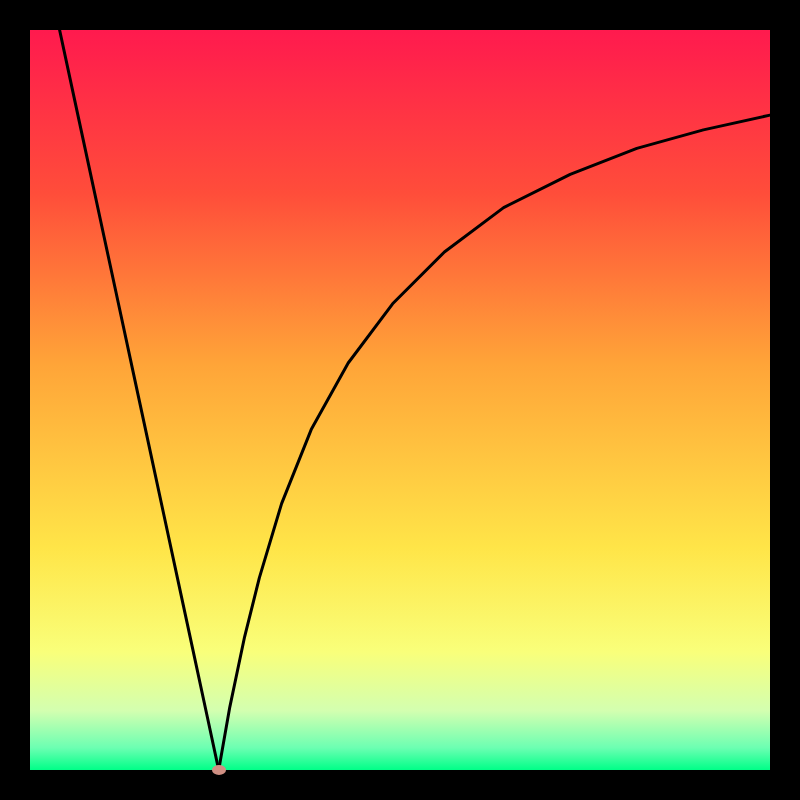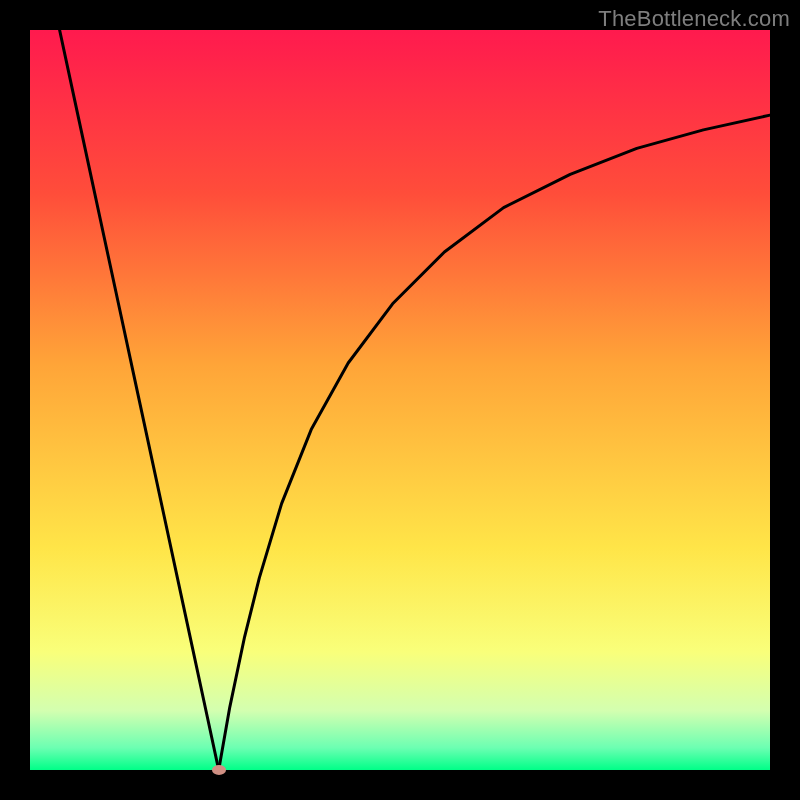--- a/index.html
+++ b/index.html
@@ -58,15 +58,14 @@
 
   <div class="plot-area" id="plot-area" style="background: linear-gradient(rgb(255, 26, 78) 0%, rgb(255, 77, 58) 22%, rgb(255, 164, 56) 45%, rgb(255, 229, 72) 70%, rgb(249, 255, 122) 84%, rgb(211, 255, 176) 92%, rgb(108, 255, 178) 97%, rgb(0, 255, 136) 100%);"></div>
 
   <svg class="curve" id="curve-svg" viewBox="0 0 740 740" preserveAspectRatio="none">
       <path d="M29.60 0.00 L44.40 68.82 L59.20 137.64 L74.00 206.46 L88.80 275.28 L103.60 344.10 L118.40 412.92 L133.20 481.74 L148.00 550.56 L162.80 619.38 L177.60 688.20 L188.70 740.00" fill="none" stroke="#000000" stroke-width="3" stroke-linecap="round" stroke-linejoin="round"></path>
       <path d="M188.70 740.00 L199.80 677.10 L214.60 606.80 L229.40 547.60 L251.60 473.60 L281.20 399.60 L318.20 333.00 L362.60 273.80 L414.40 222.00 L473.60 177.60 L540.20 144.30 L606.80 118.40 L673.40 99.90 L740.00 85.10" fill="none" stroke="#000000" stroke-width="3" stroke-linecap="round" stroke-linejoin="round"></path>
     </svg>
 
   <div class="marker" id="marker" style="left: 218.7px; top: 770px; background: rgb(207, 143, 131);"></div>
 
-  <div class="watermark">TheBottleneck.com</div>
 
 </div>
 
 </body></html>

